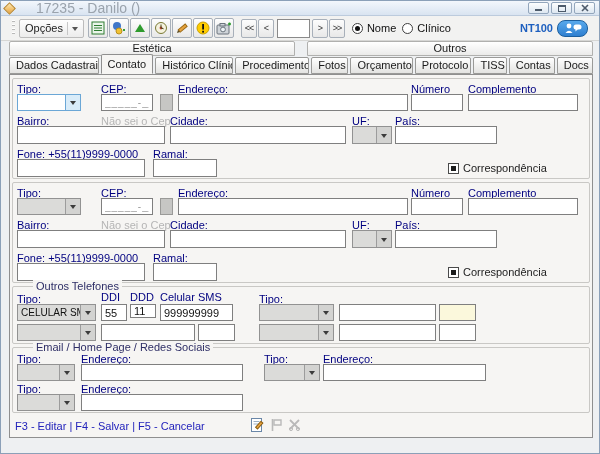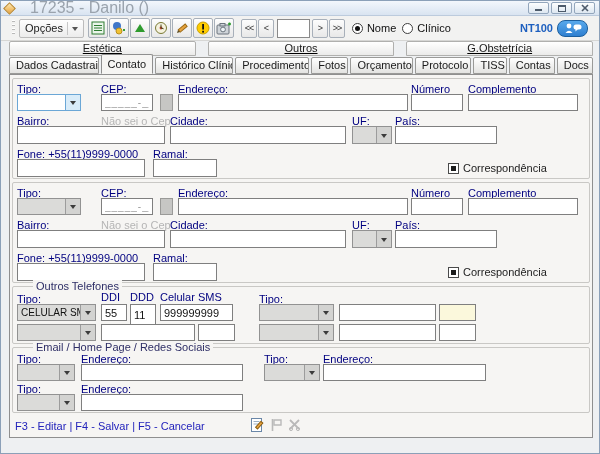--- a/index.html
+++ b/index.html
@@ -9,21 +9,21 @@
     --inpbdr:#7f7f7f;
   }
   *{box-sizing:border-box;margin:0;padding:0;font-family:"Liberation Sans",sans-serif;}
   body{background:#c9c9c9;}
   .win{position:relative;width:600px;height:454px;background:#eef0f2;border:1px solid #8ba0b8;overflow:hidden;}
 
   
   .titlebar{position:absolute;left:0;top:0;width:100%;height:15px;
     background:linear-gradient(#f3f7fc,#d9e4f1);border-bottom:1px solid #bccbdd;
     display:flex;align-items:center;padding:0 4px;}
-  .title-text{font-size:16px;color:#9aa3ad;margin-left:16px;}
+  .title-text{font-size:14px;color:#9aa3ad;margin-left:22px;}
   .winbtns{margin-left:auto;display:flex;gap:2px;}
   .winbtn{width:21px;height:12px;border:1px solid #93a6bc;border-radius:2px;
     background:linear-gradient(#fdfefe,#dde7f1);display:flex;align-items:center;justify-content:center;cursor:default;}
   .glyph-min{width:7px;height:2px;background:#4d5b6b;margin-top:4px;}
   .glyph-max{width:8px;height:7px;border:1px solid #4d5b6b;border-top-width:2px;}
   .diamond{width:9px;height:9px;background:linear-gradient(135deg,#ffe9b0,#e8a33d);
     transform:rotate(45deg);border:1px solid #b8801f;}
 
   
   .toolbar{position:absolute;left:0;top:15px;width:100%;height:25px;background:#f2f2f1;
@@ -43,21 +43,21 @@
   .nav-input{width:33px;height:19px;border:1px solid #8a8a8a;background:#fff;margin:0 2px;font-size:11px;padding:0 2px;}
   .radio-row{display:flex;align-items:center;margin-left:6px;gap:4px;font-size:11px;color:#111;}
   .radio{width:11px;height:11px;border:1px solid #3f3f3f;border-radius:50%;background:#fff;
     display:flex;align-items:center;justify-content:center;}
   .radio .dot{width:5px;height:5px;border-radius:50%;background:#111;}
   .nt-label{margin-left:auto;font-size:11px;color:#1d5fbf;font-weight:bold;margin-right:4px;}
   .chatbtn{width:31px;height:17px;border:1px solid #1c5f9e;border-radius:8px;
     background:linear-gradient(#58a9ec,#2f7fd0);display:flex;align-items:center;justify-content:center;}
 
   
-  .tabs1{position:absolute;left:8px;top:40px;width:584px;height:29px;display:flex;gap:12px;text-decoration:underline;}
+  .tabs1{position:absolute;left:8px;top:40px;width:584px;height:29px;display:flex;gap:12px;}
   .tab1{flex:1;height:15px;line-height:13px;text-align:center;font-size:11px;color:#1a1a1a;
     background:linear-gradient(#ffffff,#ebebea);border:1px solid #b0b0ae;border-radius:2px 2px 0 0;}
   .tabs2{position:absolute;left:8px;top:56px;width:584px;height:17px;display:flex;gap:2px;align-items:flex-end;}
   .tab2{height:17px;line-height:15px;text-align:center;font-size:11px;color:#1a1a1a;
     background:linear-gradient(#ffffff,#e3e3e1);border:1px solid #9a9a98;border-radius:2px 2px 0 0;
     padding:0 6px;white-space:nowrap;overflow:hidden;}
   .tab2.active{height:20px;margin-top:-3px;line-height:18px;background:var(--panel);
     border:1px solid var(--bdr);border-bottom:1px solid var(--panel);position:relative;z-index:6;}
 
   
@@ -194,21 +194,20 @@
         <path d="M2.5 11 q3.5 -4.5 7 0 z" fill="#fff"></path>
         <rect x="10.5" y="2.5" width="8" height="5" rx="2.5" fill="#fff"></rect>
         <polygon points="12.5,7 12.5,9.5 15,7" fill="#fff"></polygon>
       </svg>
     </div>
   </div>
 
   <div class="tabs1">
     <div class="tab1">Estética</div>
     <div class="tab1">Outros</div>
-    <div class="tab1">G.Obstetrícia</div>
   </div>
 
   <div class="tabs2">
     <div class="tab2" style="width:92px;">Dados Cadastrais</div>
     <div class="tab2 active" style="width:54px;">Contato</div>
     <div class="tab2" style="width:80px;">Histórico Clínico</div>
     <div class="tab2" style="width:76px;">Procedimento</div>
     <div class="tab2" style="width:38px;">Fotos</div>
     <div class="tab2" style="width:64px;">Orçamento</div>
     <div class="tab2" style="width:58px;">Protocolo</div>
@@ -309,21 +308,21 @@
     <span class="lbl" style="left:147px;top:4px;">Celular SMS</span>
     <span class="lbl" style="left:246px;top:6px;">Tipo:</span>
 
     <div class="combo" style="left:4px;top:17px;width:79px;height:17px;">
       <span class="cval">CELULAR SMS</span>
       <span class="cbtn">
           <span class="chev"></span>
         </span>
     </div>
     <input class="inp" style="left: 88px; top: 17px; width: 26px; height: 17px;" value="55">
-    <input class="inp" style="left: 117px; top: 17px; width: 26px; height: 21px;" value="11">
+    <input class="inp" style="left: 117px; top: 17px; width: 26px; height: 14px;" value="11">
     <input class="inp" style="left: 147px; top: 17px; width: 73px; height: 17px;" value="999999999">
     <div class="combo" style="left:246px;top:17px;width:75px;height:17px;">
         <span class="cbtn">
           <span class="chev"></span>
         </span>
       </div>
     <input class="inp" style="left: 326px; top: 17px; width: 97px; height: 17px;">
     <input class="inp yellow" style="left: 426px; top: 17px; width: 37px; height: 17px;">
 
     <div class="combo" style="left:4px;top:37px;width:79px;height:17px;">

